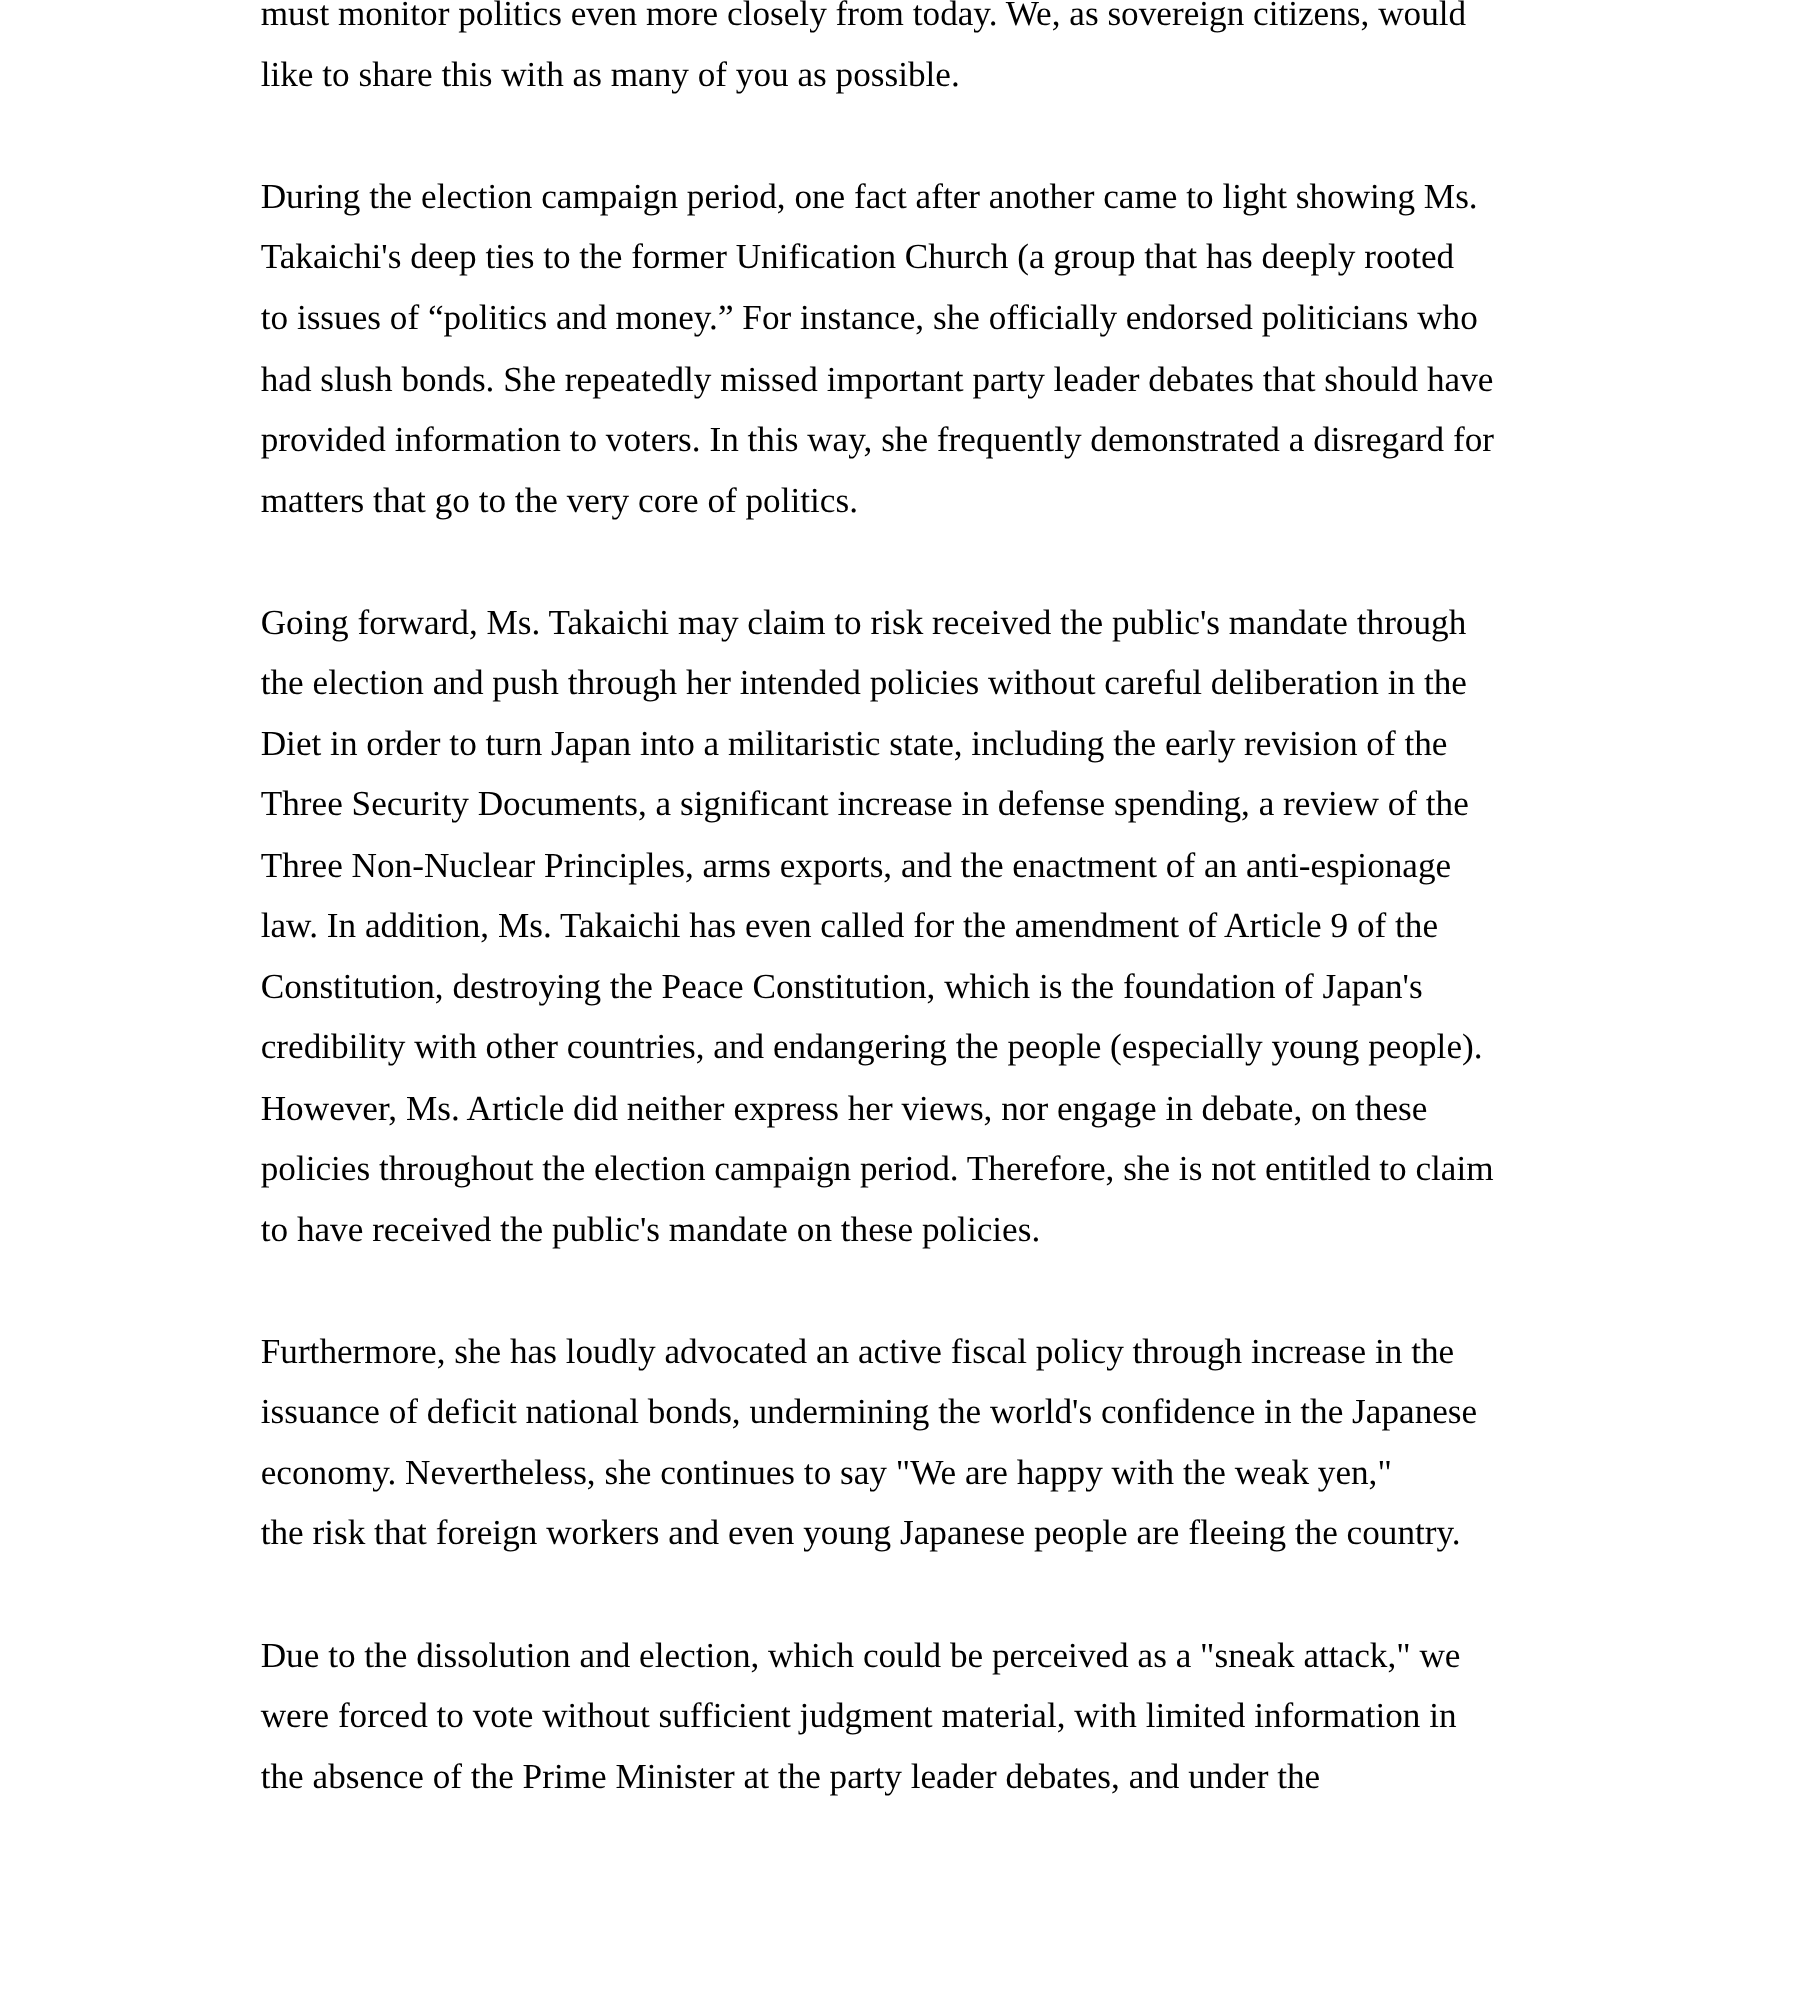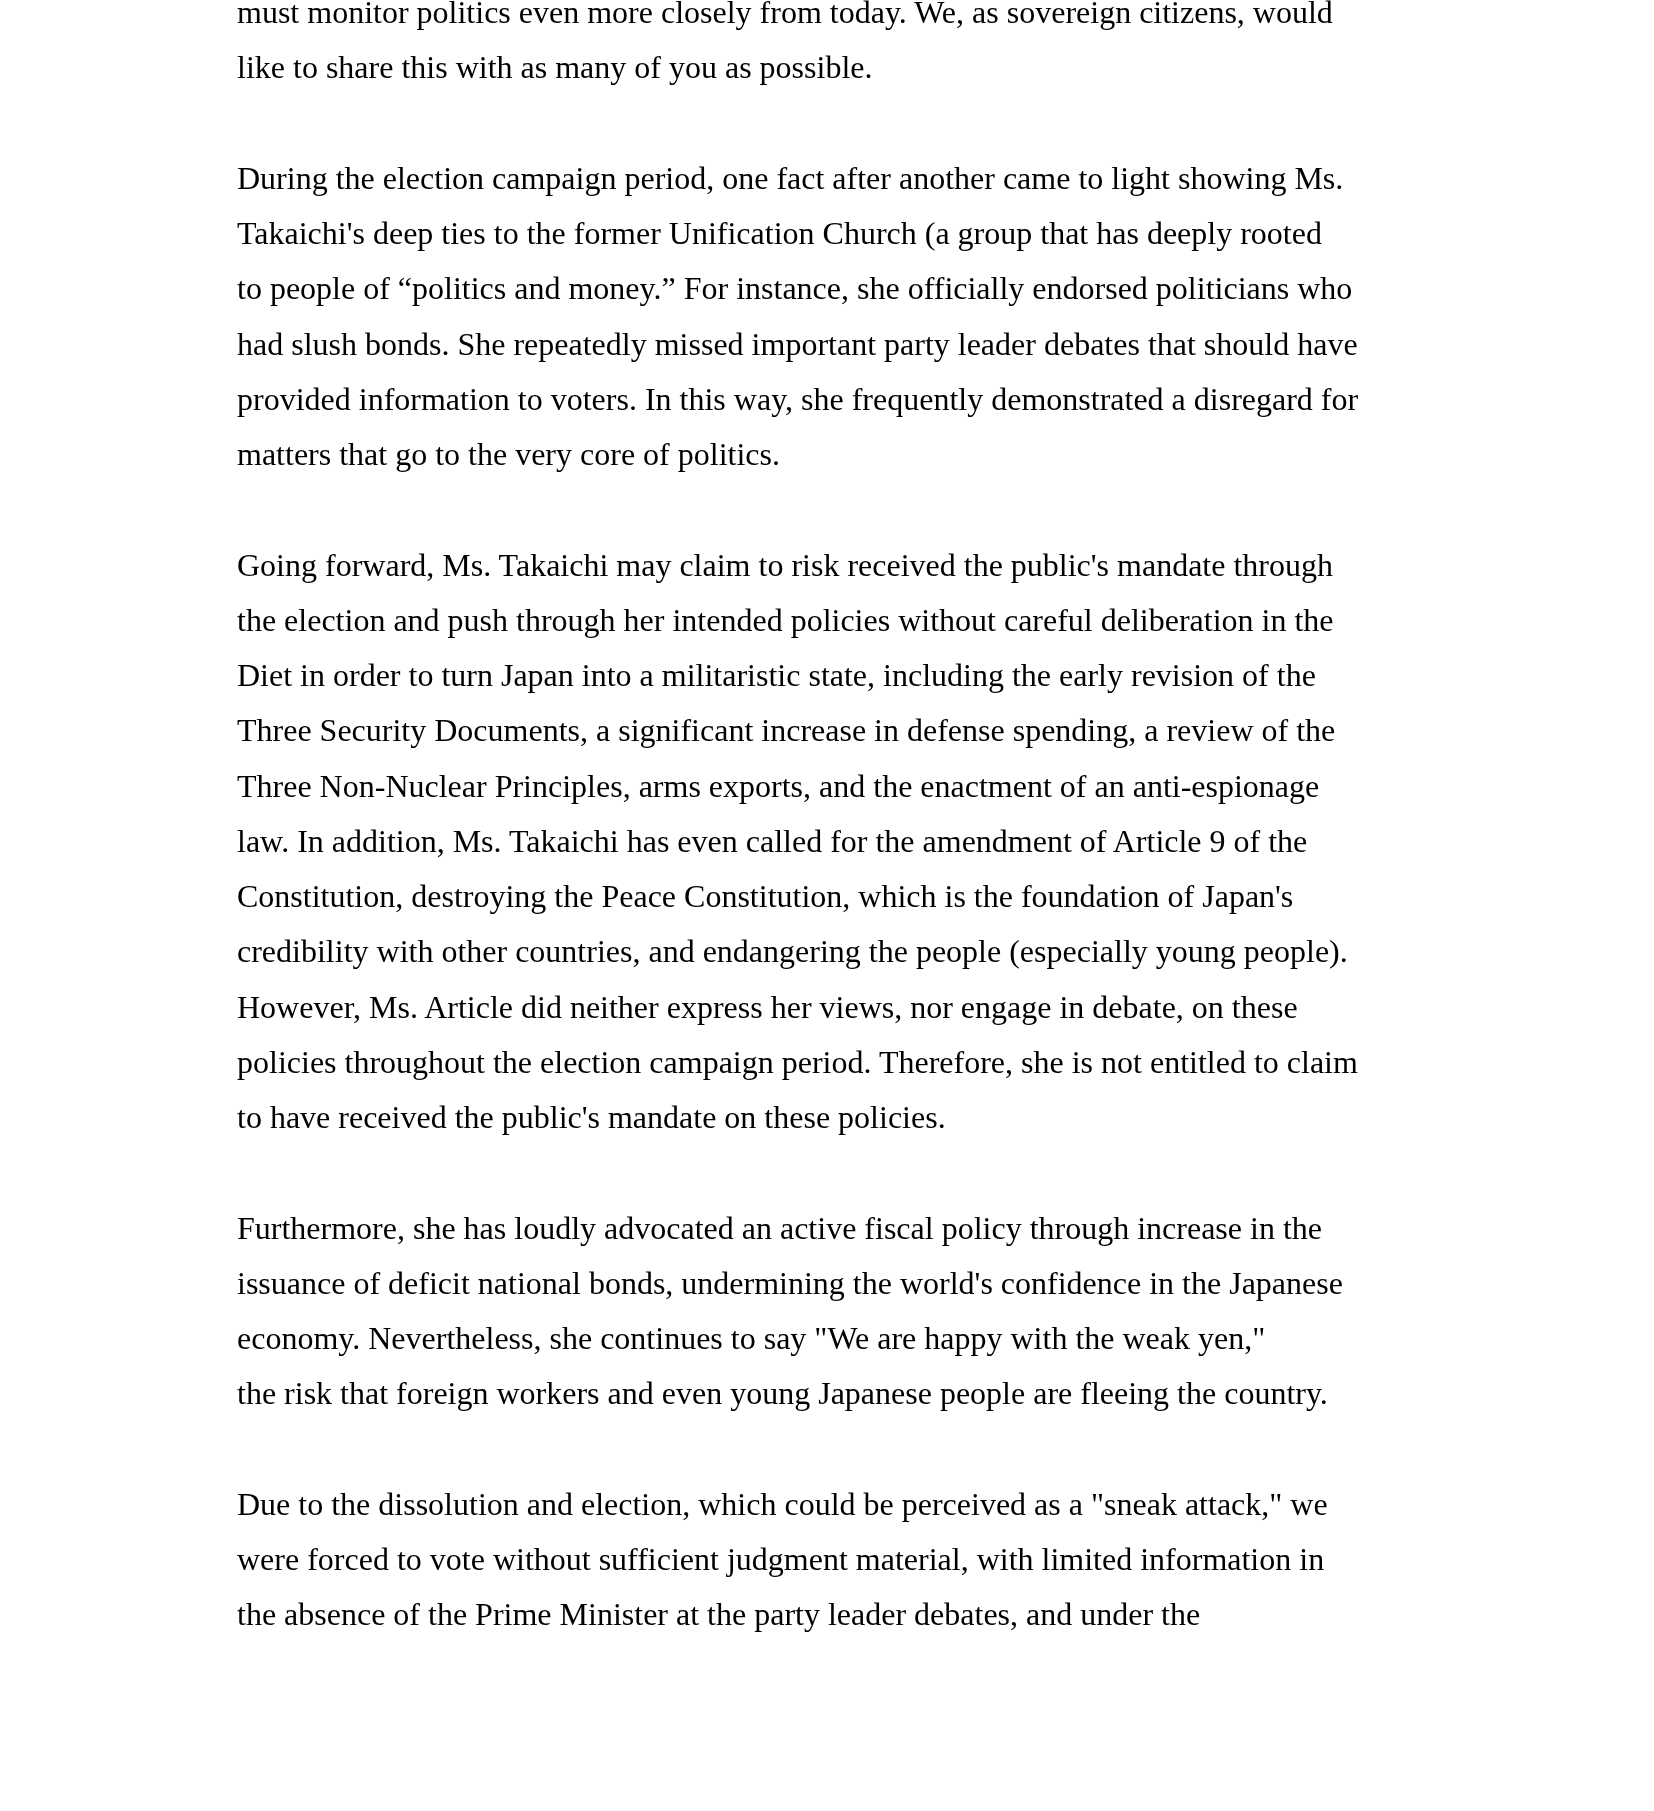--- a/index.html
+++ b/index.html
@@ -37,21 +37,21 @@
 <div class="page">
 
   <p class="para">
     <span class="line">must monitor politics even more closely from today. We, as sovereign citizens, would</span>
     <span class="line">like to share this with as many of you as possible.</span>
   </p>
 
   <p class="para">
     <span class="line">During the election campaign period, one fact after another came to light showing Ms.</span>
     <span class="line">Takaichi's deep ties to the former Unification Church (a group that has deeply rooted</span>
-    <span class="line">to people of “politics and money.” For instance, she officially endorsed politicians who</span>
+    <span class="line">to issues of “politics and money.” For instance, she officially endorsed politicians who</span>
     <span class="line">had slush bonds. She repeatedly missed important party leader debates that should have</span>
     <span class="line">provided information to voters. In this way, she frequently demonstrated a disregard for</span>
     <span class="line">matters that go to the very core of politics.</span>
   </p>
 
   <p class="para">
     <span class="line">Going forward, Ms. Takaichi may claim to risk received the public's mandate through</span>
     <span class="line">the election and push through her intended policies without careful deliberation in the</span>
     <span class="line">Diet in order to turn Japan into a militaristic state, including the early revision of the</span>
     <span class="line">Three Security Documents, a significant increase in defense spending, a review of the</span>

